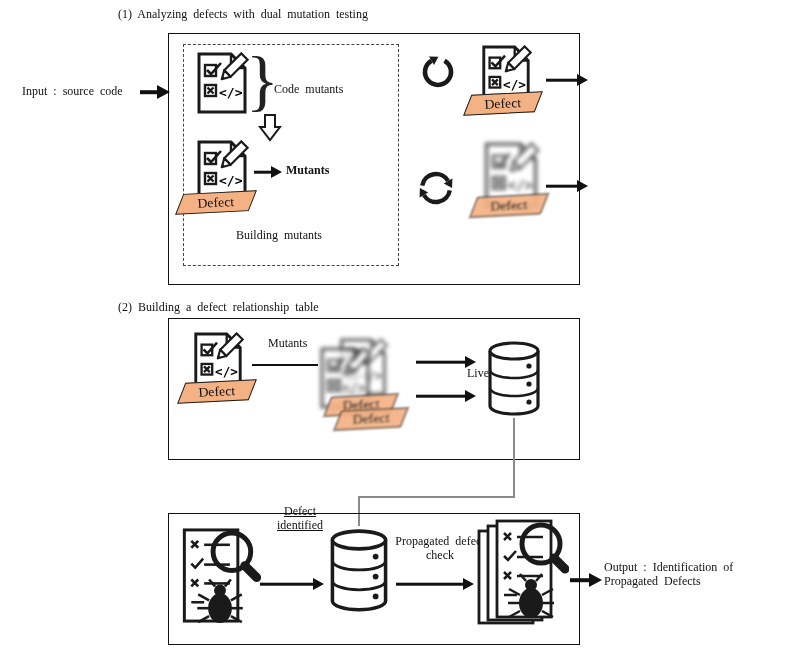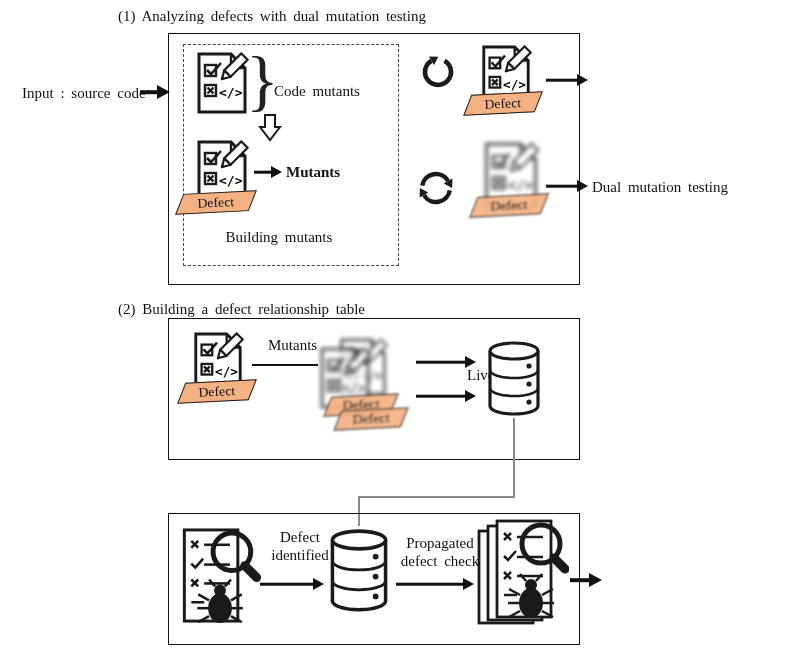--- a/index.html
+++ b/index.html
@@ -1,21 +1,21 @@
 <!DOCTYPE html>
 <html><head>
 <meta charset="utf-8">
 <style>
   * { margin:0; padding:0; box-sizing:border-box; }
   html,body { background:#ffffff; }
   .canvas {
     position:relative; width:791px; height:653px; background:#fff;
     font-family:"Liberation Serif", serif; color:#111; overflow:hidden;
   }
-  .label { position:absolute; font-size:15px; line-height:1.2; word-spacing:3px; white-space:nowrap; }
+  .label { position:absolute; font-size:12px; line-height:1.2; word-spacing:3px; white-space:nowrap; }
   .label.wrap { white-space:normal; }
   .label.center { text-align:center; }
   .box { position:absolute; border:1.4px solid #111; background:transparent; }
   .dashedbox { position:absolute; border:1.3px dashed #444; }
   .icon { position:absolute; }
   .icon svg { display:block; width:100%; height:100%; }
   
   .arrow { position:absolute; height:16px; }
   .arrow .shaft { position:absolute; left:0; right:9px; top:50%; transform:translateY(-50%); height:2.6px; background:#111; }
   .arrow .head { position:absolute; right:0; top:50%; transform:translateY(-50%); width:0; height:0;
@@ -164,21 +164,20 @@
     </div>
     <div class="defect-tag blur-soft" style="left:0; top:53px; width:70px; height:21px;">
       <span>Defect</span>
     </div>
   </div>
 
   <div class="arrow" style="left:546px; top:178px; width:42px;">
     <div class="shaft"></div>
       <div class="head"></div>
   </div>
-  <div class="label" style="left:592px; top:178px;">Dual mutation testing</div>
 
   <div class="label" style="left:118px; top:290px;margin-top:10px;">(2) Building a defect relationship table</div>
   <div class="box" style="left:168px; top:318px; width:412px; height:142px;"></div>
 
   <div class="icon" style="left:190px; top:332px; width:56px; height:60px;">
     <svg viewBox="0 0 58 62">
       <path d="M6 2 H38 L52 16 V60 H6 Z" fill="#fff" stroke="#1a1a1a" stroke-width="3"></path>
       <path d="M38 2 V16 H52" fill="none" stroke="#1a1a1a" stroke-width="2.4"></path>
       <rect x="12" y="13" width="11" height="11" fill="none" stroke="#1a1a1a" stroke-width="2.4"></rect>
       <path d="M14 18 l4 4 L28 11" fill="none" stroke="#1a1a1a" stroke-width="2.6"></path>
@@ -290,21 +289,21 @@
             <line x1="51" y1="77" x2="62" y2="71"></line>
           <line x1="51" y1="85" x2="63" y2="85"></line>
             <line x1="51" y1="93" x2="62" y2="99"></line>
         </g>
         <circle cx="40" cy="67" r="6" fill="#1a1a1a"></circle>
         <ellipse cx="40" cy="85" rx="12" ry="15" fill="#1a1a1a"></ellipse>
       </g>
     </svg>
   </div>
 
-  <div class="label wrap center" style="left:260px; top:528px; width:80px;">Defect identified</div>
+  <div class="label wrap center" style="left:260px; top:504px; width:80px;text-decoration:underline;">Defect identified</div>
   <div class="arrow" style="left:260px; top:576px; width:64px;">
     <div class="shaft"></div>
       <div class="head"></div>
   </div>
 
   <div class="icon" style="left:328px; top:524px; width:62px; height:94px;">
     <svg viewBox="0 0 56 78">
       <path d="M4 11 V66 A24 8 0 0 0 52 66 V11" fill="#fff" stroke="#1a1a1a" stroke-width="3.2"></path>
       <path d="M4 30 A24 8 0 0 0 52 30" fill="none" stroke="#1a1a1a" stroke-width="2.6"></path>
       <path d="M4 48 A24 8 0 0 0 52 48" fill="none" stroke="#1a1a1a" stroke-width="2.6"></path>
@@ -351,14 +350,15 @@
         <circle cx="54" cy="68" r="6" fill="#1a1a1a"></circle>
         <ellipse cx="54" cy="86" rx="12" ry="15" fill="#1a1a1a"></ellipse>
       </g>
     </svg>
   </div>
 
   <div class="arrow bold" style="left:570px; top:572px; width:32px;">
     <div class="shaft"></div>
       <div class="head"></div>
   </div>
+  <div class="label wrap" style="left:604px; top:560px; width:185px;">Output : Identification of Propagated Defects</div>
 
 </div>
 
 </body></html>

